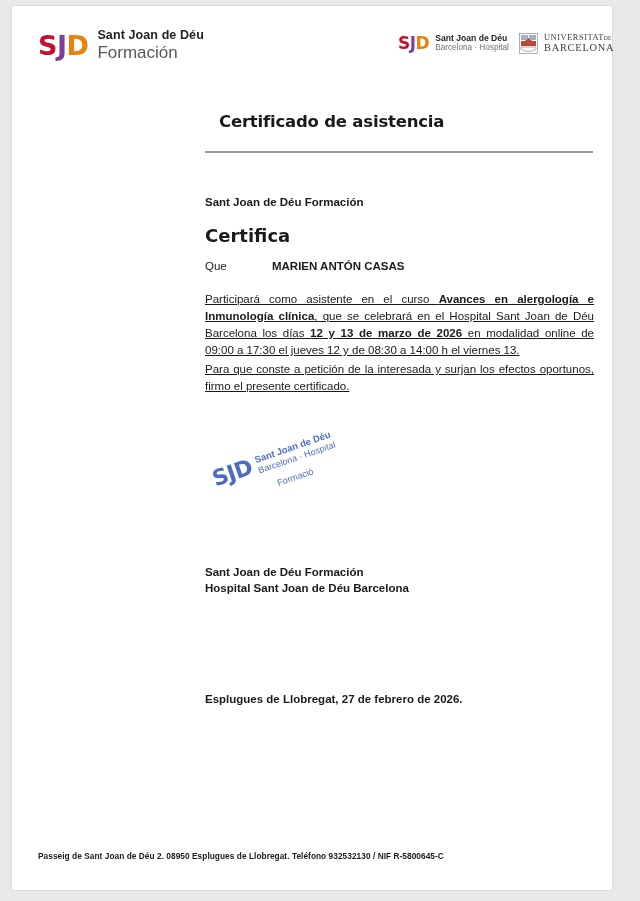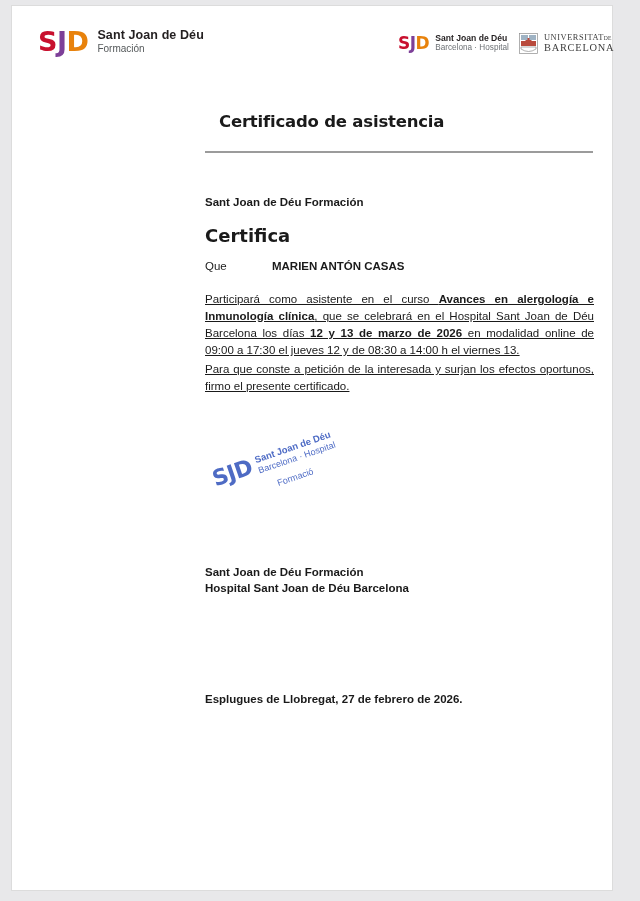--- a/index.html
+++ b/index.html
@@ -55,21 +55,21 @@
     margin-left: 9px;
     line-height: 1.18;
   }
   .logo-text-main .line1 {
     font-size: 12.5px;
     font-weight: 700;
     color: #231f20;
     letter-spacing: 0.1px;
   }
   .logo-text-main .line2 {
-    font-size: 10px;
+    font-size: 17px;
     font-weight: 400;
     color: #54585a;
   }
 
   .logo-sjd-hosp {
     position: absolute;
     left: 386px;
     top: 27px;
     display: flex;
     align-items: center;
@@ -339,14 +339,15 @@
     </div>
   </div>
 
   <div class="signature">
     <div>Sant Joan de Déu Formación</div>
     <div>Hospital Sant Joan de Déu Barcelona</div>
   </div>
 
   <div class="place-date">Esplugues de Llobregat, 27 de febrero de 2026.</div>
 
+  <div class="footer">Passeig de Sant Joan de Déu 2. 08950 Esplugues de Llobregat. Teléfono 932532130 / NIF R-5800645-C</div>
 
 </div>
 
 </body></html>

